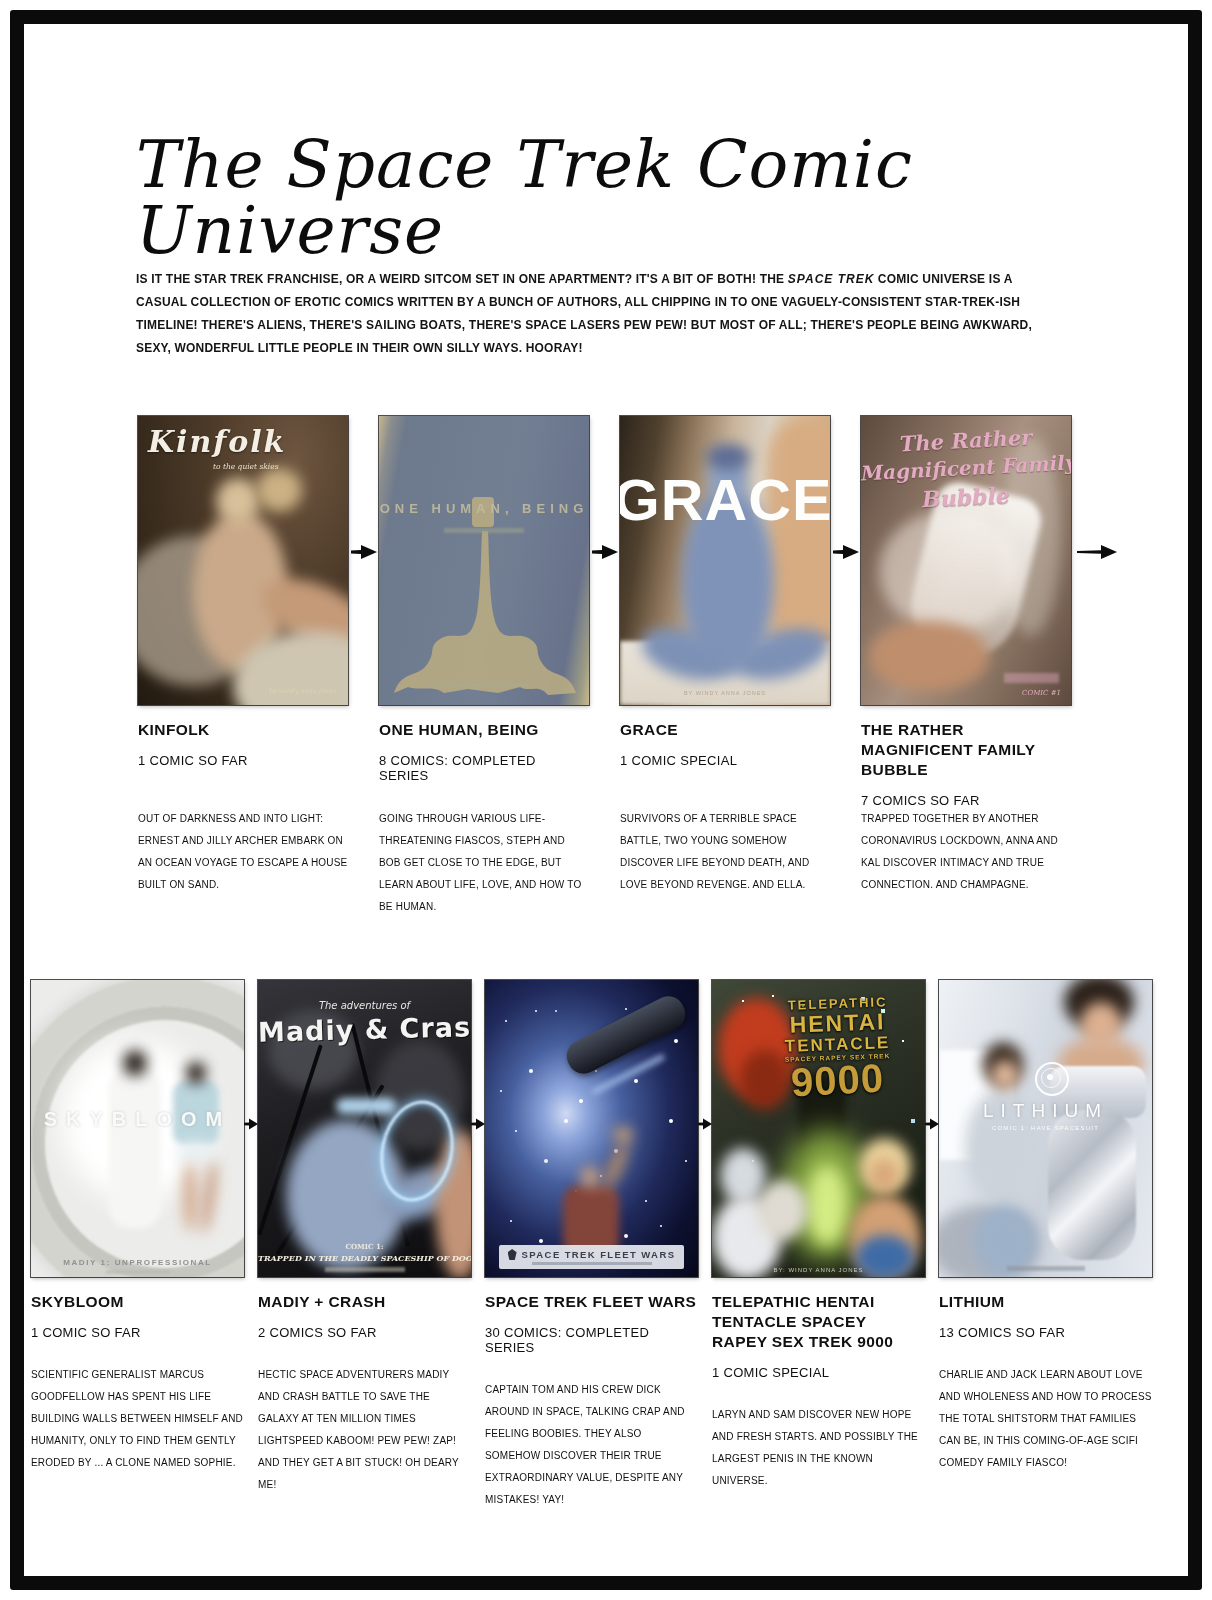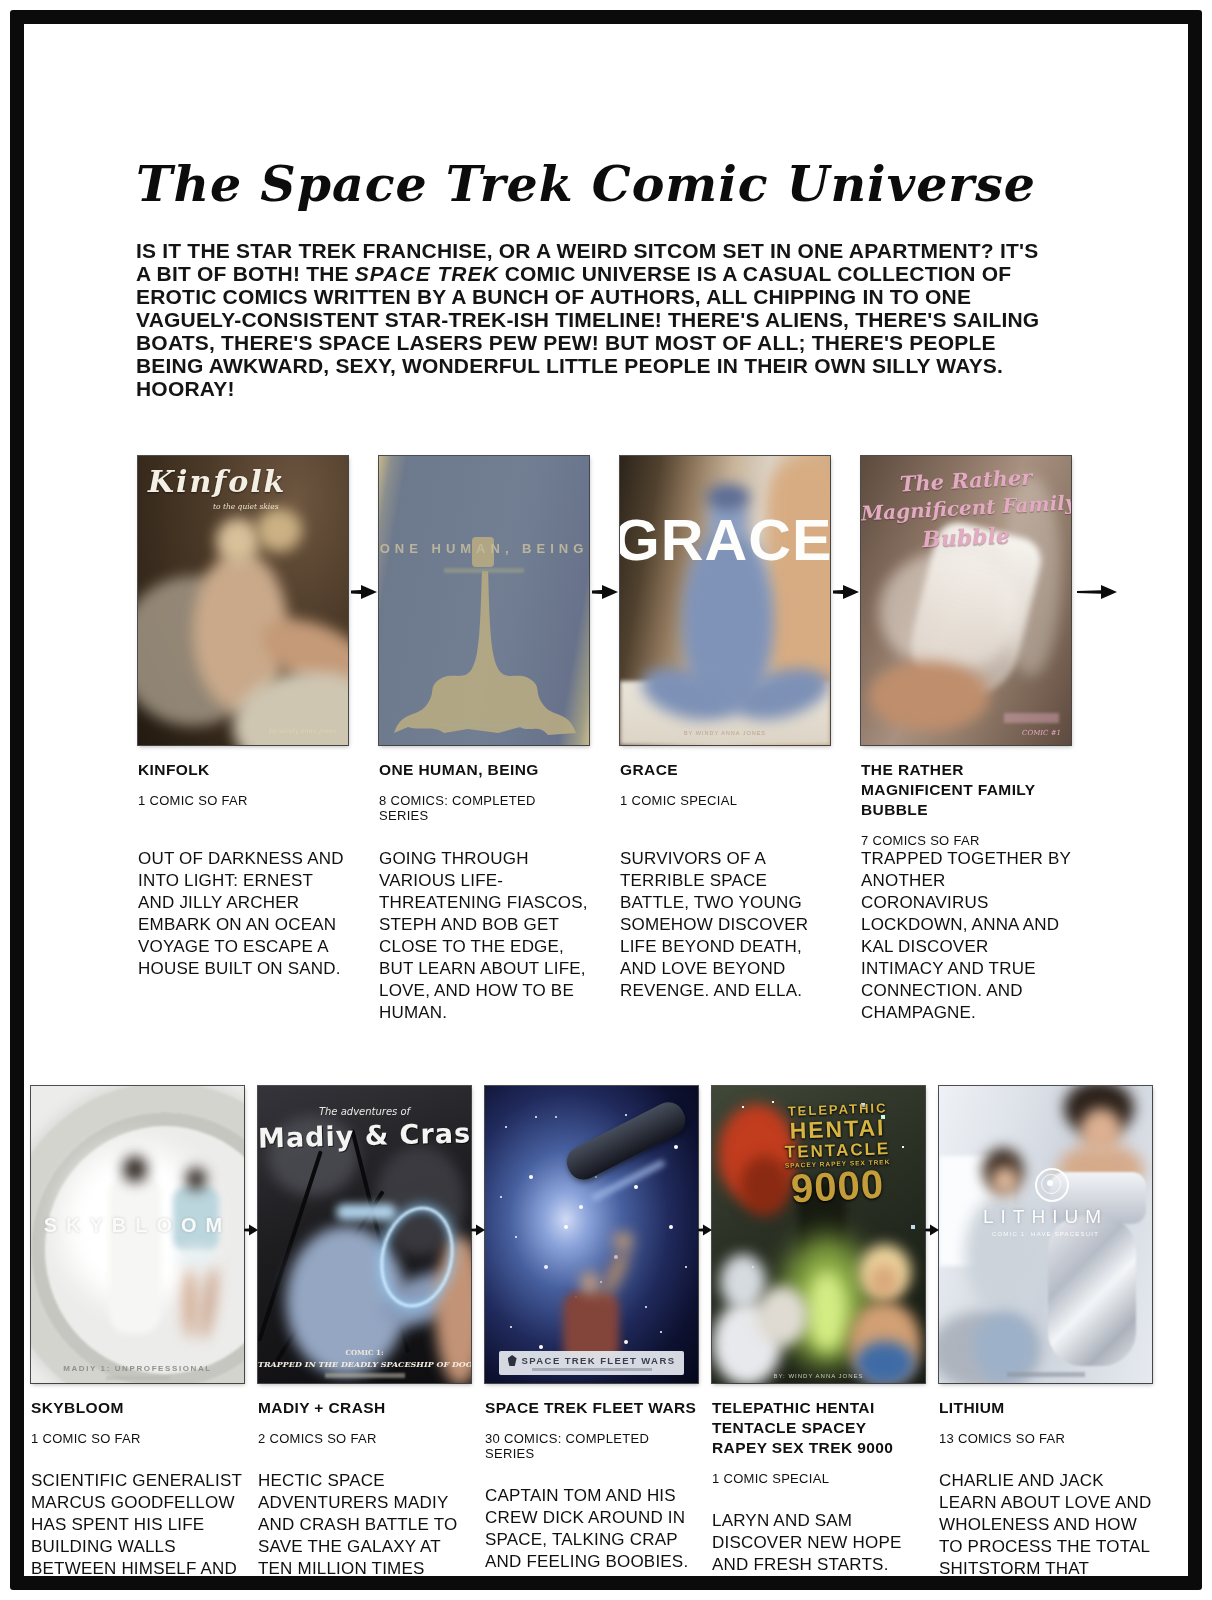--- a/index.html
+++ b/index.html
@@ -1,41 +1,41 @@
 <!DOCTYPE html>
 <html><head>
 <meta charset="utf-8">
 <style>
   html,body{margin:0;padding:0;background:#fff;}
   body{width:1212px;height:1600px;position:relative;font-family:"Liberation Sans",sans-serif;color:#101010;}
   .frame{position:absolute;left:10px;top:10px;right:10px;bottom:10px;border:14px solid #0b0b0b;border-radius:3px;background:#fff;overflow:hidden;}
   .content{padding:108px 8px 0 7px;}
 
   
-  .page-title{margin-left:105px;font-family:"DejaVu Serif",serif;font-style:italic;font-weight:bold;font-size:49px;letter-spacing:1px;color:#0c0c0c;line-height:1;margin-top:28px;}
-  .intro{margin:30px 0 0 105px;width:912px;font-size:21px;line-height:23px;font-weight:bold;letter-spacing:.2px;color:#141414;}
+  .page-title{margin-left:105px;font-family:"DejaVu Serif",serif;font-style:italic;font-weight:normal;font-size:66px;letter-spacing:1px;color:#0c0c0c;line-height:1;}
+  .intro{margin:4px 0 0 105px;width:912px;font-size:12px;line-height:23px;font-weight:bold;letter-spacing:.2px;color:#141414;}
   .intro .em-st{font-style:italic;font-weight:bold;letter-spacing:1px;}
 
   
   .row{display:flex;align-items:flex-start;}
   .row1{margin:56px 0 0 107px;}
   .row2{margin:62px 0 0 0;}
   .col1{width:210px;flex:0 0 210px;}
   .col2{width:213px;flex:0 0 213px;}
   .arrow-gap{flex:0 0 31px;display:flex;justify-content:center;}
   .arrow-gap svg,.arrow-end svg{margin-top:128px;}
   .arrow-end{flex:0 0 45px;display:flex;justify-content:flex-start;padding-left:6px;}
   .row2 .arrow-gap{flex:0 0 14px;}
   .row2 .arrow-gap svg{margin-top:138px;}
 
   .meta{margin-top:15px;}
   .row1 .meta{min-height:88px;}
   .c-title{font-size:15.5px;font-weight:bold;letter-spacing:.4px;line-height:20px;}
   .c-count{margin-top:13px;font-size:13px;letter-spacing:.3px;}
-  .c-desc{font-size:17px;line-height:22px;letter-spacing:.2px;}
+  .c-desc{font-size:10px;line-height:22px;letter-spacing:.2px;}
   .row2 .meta{min-height:0;}
   .row2 .c-desc{margin-top:24px;}
 
   
   .cover{position:relative;overflow:hidden;box-shadow:0 0 0 1px rgba(20,20,20,.75),1px 2px 4px rgba(0,0,0,.25);background:#888;}
   .col1 .cover{width:210px;height:289px;}
   .col2 .cover{width:213px;height:297px;}
   .blob{position:absolute;border-radius:50%;filter:blur(7px);}
   .ctxt{position:absolute;white-space:nowrap;}
 

